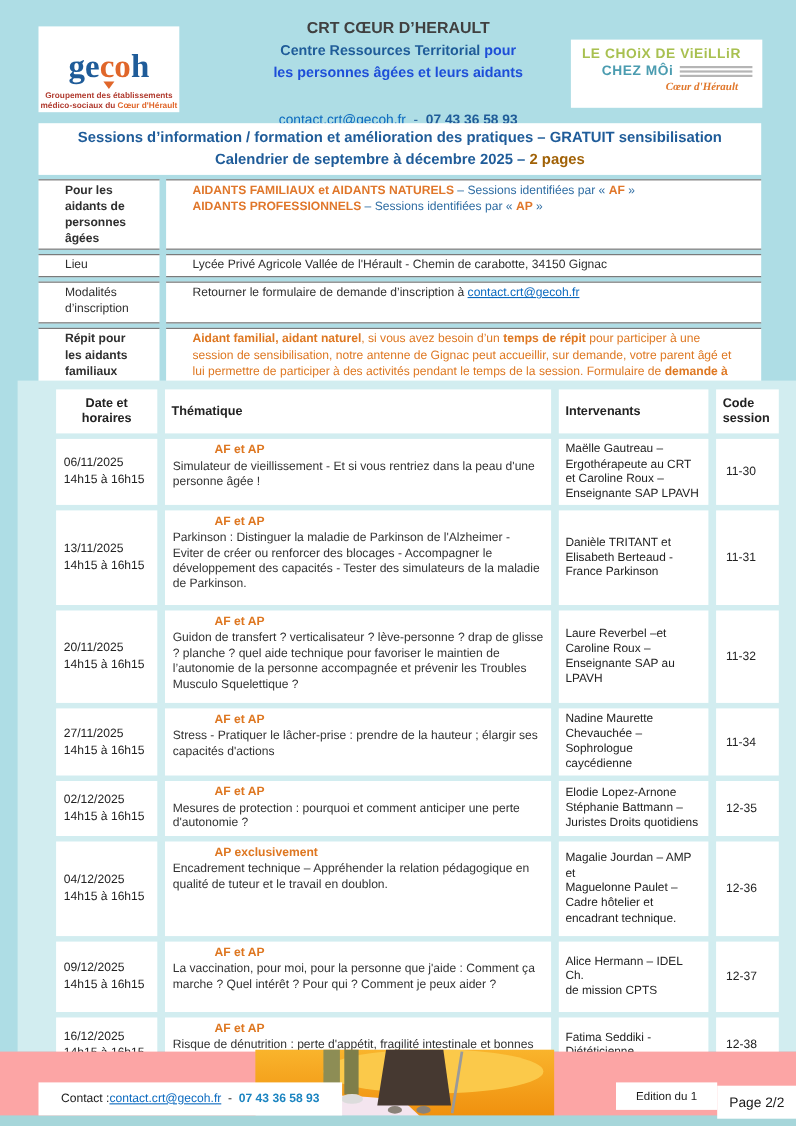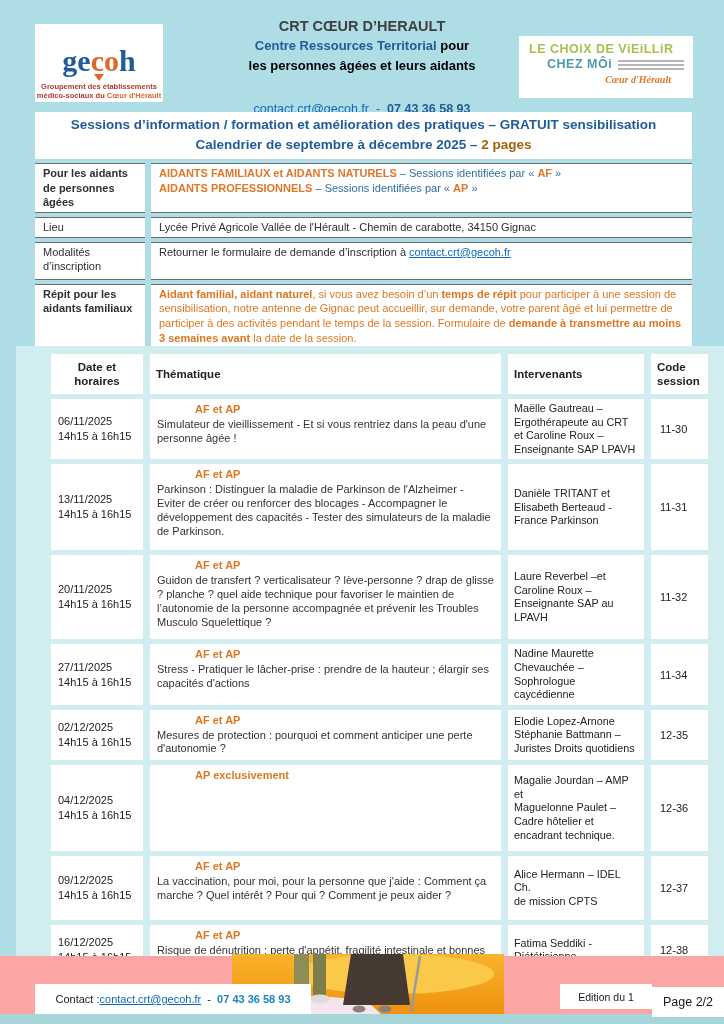--- a/index.html
+++ b/index.html
@@ -12,42 +12,42 @@
   .gecoh-word { font-size:30px; font-weight:bold; line-height:34px; font-family:"Liberation Serif", serif; }
   .gecoh-blue { color:#1f5c99; }
   .gecoh-orange { color:#e0662a; }
   .gecoh-heart { width:0; height:0; margin:-4px auto 1px auto; border-left:5px solid transparent; border-right:5px solid transparent; border-top:7px solid #e0662a; }
   .gecoh-sub { font-size:7.5px; line-height:9px; color:#b03a2e; font-weight:bold; }
   .gecoh-sub .acc { color:#e0662a; }
 
   .header-center { position:absolute; left:182px; top:16px; width:360px; text-align:center; }
   .hc-title { font-size:14.5px; font-weight:bold; color:#404040; line-height:20px; }
   .hc-line { font-size:13px; font-weight:bold; color:#1f5c99; line-height:20px; }
-  .hc-orange { color:#000000; }
+  .hc-orange { color:#1d4ed8; }
   .hc-contact { font-size:12.5px; line-height:20px; color:#1f5c99;margin-top:23px; }
   .hc-contact a { color:#0b6abf; text-decoration:underline; font-weight:normal; }
   .hc-phone { font-weight:bold; color:#1f5c99; }
 
   .logo-choix { position:absolute; left:519px; top:36px; width:174px; height:62px; background:#fff; padding:7px 8px 0 10px; }
   .lc-line1 { font-size:12.5px; font-weight:bold; color:#a8c050; letter-spacing:0.5px; line-height:13px; white-space:nowrap; }
   .lc-row2 { display:flex; align-items:flex-start; margin-top:2px; }
   .lc-chez { font-size:12.5px; font-weight:bold; color:#4b9cb0; letter-spacing:0.5px; margin-left:18px; line-height:13px; }
   .lc-fineprint { margin-left:6px; margin-top:2px; }
   .lc-fineprint div { width:66px; height:2px; background:#b5b5b5; margin-bottom:2px; }
   .lc-accent { font-size:10px; font-style:italic; font-weight:bold; color:#e0772b; text-align:right; margin-top:2px; margin-right:14px; font-family:"Liberation Serif", serif; }
 
   
   .banner { position:absolute; left:35px; top:112px; width:657px; height:47px; background:#fff; text-align:center; padding-top:3px; }
   .banner div { font-size:13.5px; font-weight:bold; color:#1f5c99; line-height:20px; }
   .banner .acc { color:#a16207;text-align:center; }
 
   
   .info { position:absolute; left:35px; top:163px; width:657px; display:flex; flex-direction:column; gap:4px; }
   .irow { display:grid; grid-template-columns:110px 1fr; column-gap:6px; }
-  .icell { background:#fff; border-top:1px solid #6c6c6c; border-bottom:1px solid #6c6c6c; padding:2px 8px; font-size:11px; line-height:14.6px; color:#2f2f2f; }
+  .icell { background:#fff; border-top:1px solid #6c6c6c; border-bottom:1px solid #6c6c6c; padding:2px 24px; font-size:11px; line-height:14.6px; color:#2f2f2f; }
   .ilabel.bold { font-weight:bold; }
   .ob { color:#e0772b; font-weight:bold; }
   .bl { color:#2f6da3; }
   .lnk { color:#0b6abf; text-decoration:underline; }
   .repit-text { color:#de7721; }
   .repit-text b { font-weight:bold; }
 
   
   .table-zone { position:absolute; left:16px; top:346px; width:724px; height:610px; background:#d2edf0; padding:8px 32px 0 35px; }
   .stable { display:flex; flex-direction:column; gap:5px; }
@@ -222,20 +222,21 @@
         <div class="scell c-code">12-35</div>
       </div>
 
       <div class="srow" style="min-height:86px">
         <div class="scell c-date">
             <span>04/12/2025</span>
             <span>14h15 à 16h15</span>
           </div>
         <div class="scell c-theme">
             <div class="tag">AP exclusivement</div>
+            <div>Encadrement technique – Appréhender la relation pédagogique en qualité de tuteur et le travail en doublon.</div>
           </div>
         <div class="scell c-speak">Magalie Jourdan – AMP
 et
 Maguelonne Paulet –
 Cadre hôtelier et
 encadrant technique.</div>
         <div class="scell c-code">12-36</div>
       </div>
 
       <div class="srow" style="min-height:64px">

